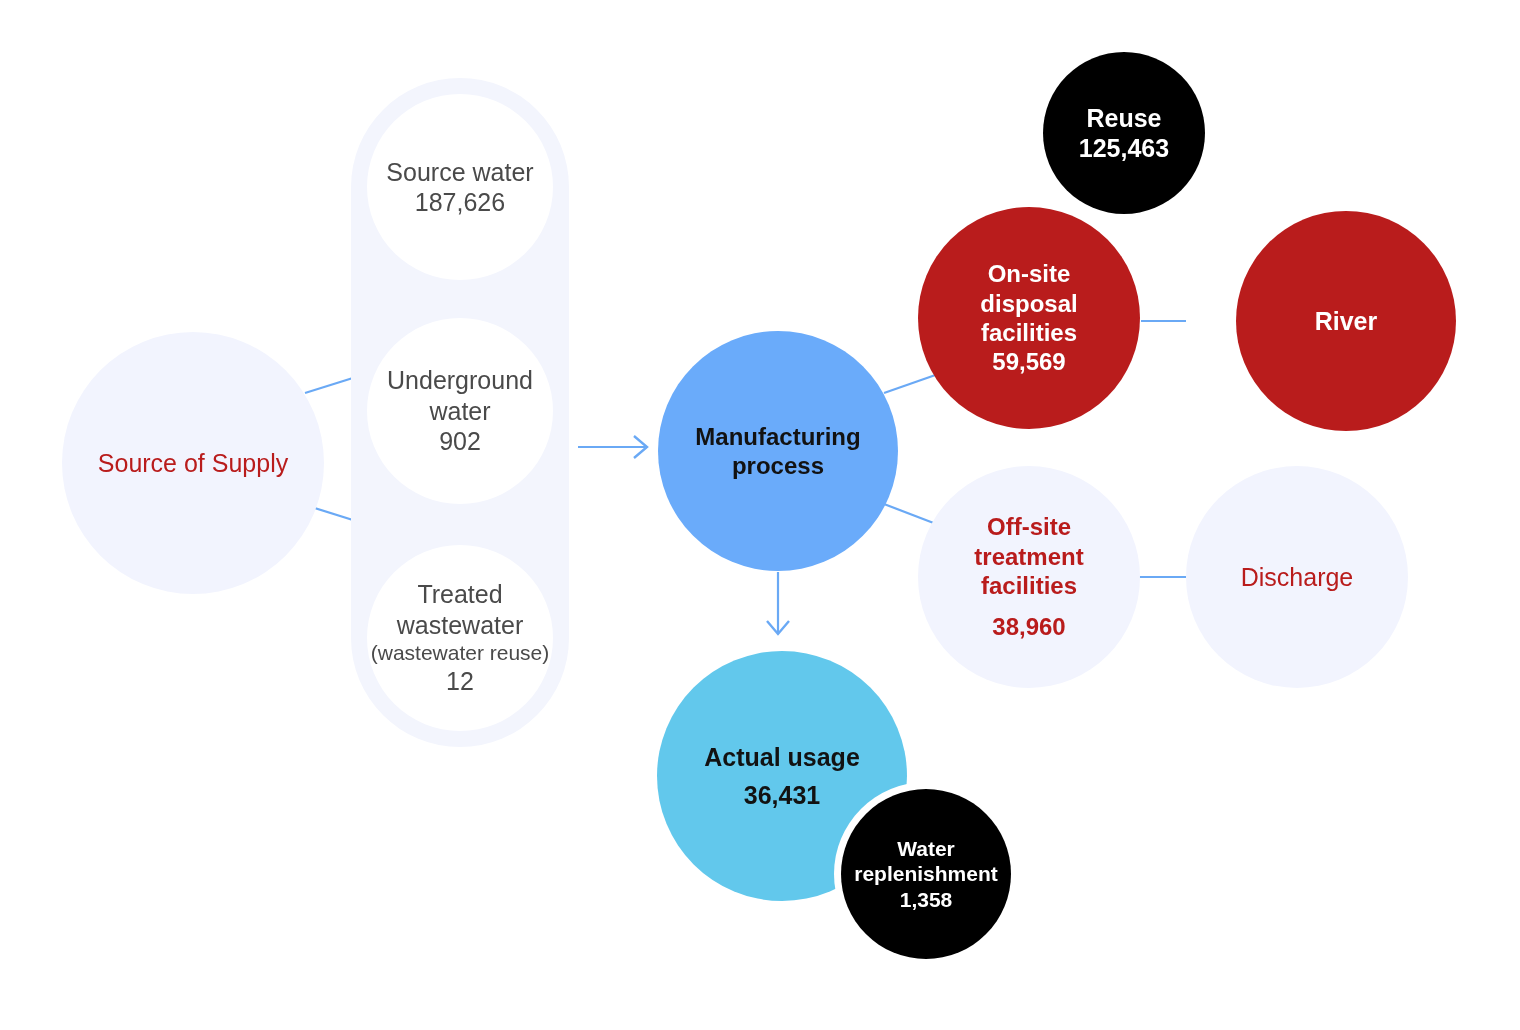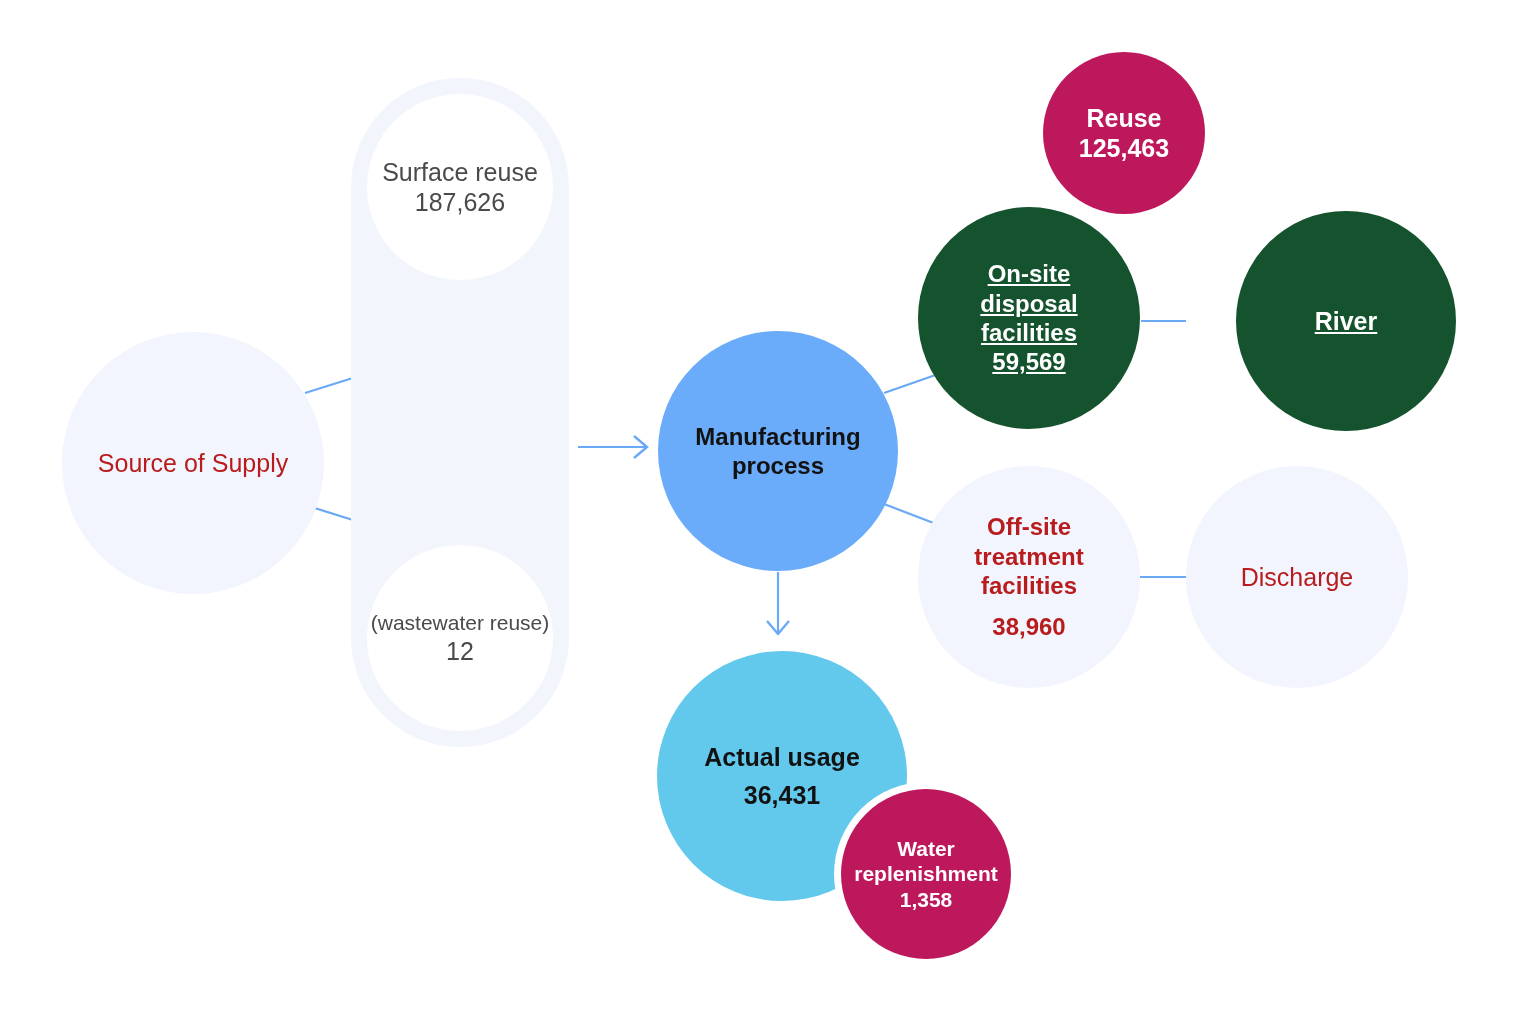--- a/index.html
+++ b/index.html
@@ -65,30 +65,29 @@
   }
   .white-circle {
     background: #ffffff;
     color: #4a4a4a;
   }
   .midblue {
     background: #6aabfa;
     color: #121212;
   }
   .strongblue {
-    background: #14532d;
+    background: #b91c1c;
     color: #ffffff;
-    text-decoration: underline;
   }
   .cyan {
     background: #62c8ec;
     color: #121212;
   }
   .dark {
-    background: #be185d;
+    background: #000000;
     color: #ffffff;
   }
   .ring-white {
     box-shadow: 0 0 0 7px #ffffff;
   }
 
   
   #node-source        { left: 62px;   top: 332px; width: 262px; height: 262px; font-size: 25px; }
   #node-surface       { left: 367px;  top: 94px;  width: 186px; height: 186px; font-size: 25px; }
   #node-underground   { left: 367px;  top: 318px; width: 186px; height: 186px; font-size: 25px; }
@@ -134,26 +133,33 @@
     </g>
   </svg>
 
   <div class="group-panel" id="panel-sources"></div>
 
   <div class="node pale" id="node-source">
     <span class="label">Source of Supply</span>
   </div>
 
   <div class="node white-circle" id="node-surface">
-    <span class="label">Surface reuse</span>
+    <span class="label">Source water</span>
     <span class="value">187,626</span>
   </div>
 
+  <div class="node white-circle" id="node-underground">
+    <span class="label">Underground
+water</span>
+    <span class="value">902</span>
+  </div>
 
   <div class="node white-circle" id="node-wastewater">
+    <span class="label">Treated
+wastewater</span>
     <span class="sub">(wastewater
 reuse)</span>
     <span class="value">12</span>
   </div>
 
   <div class="node midblue" id="node-manufacturing">
     <span class="label">Manufacturing
 process</span>
   </div>
 

